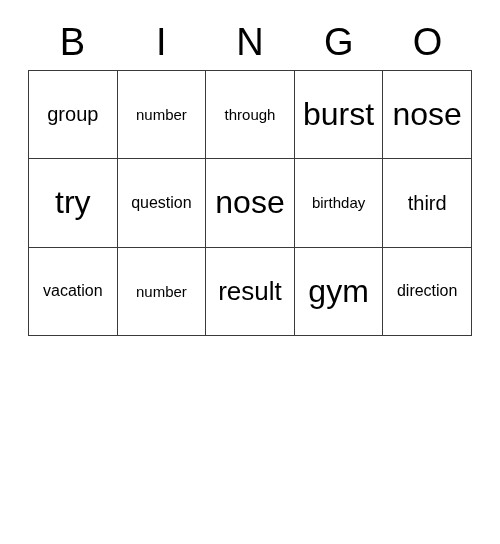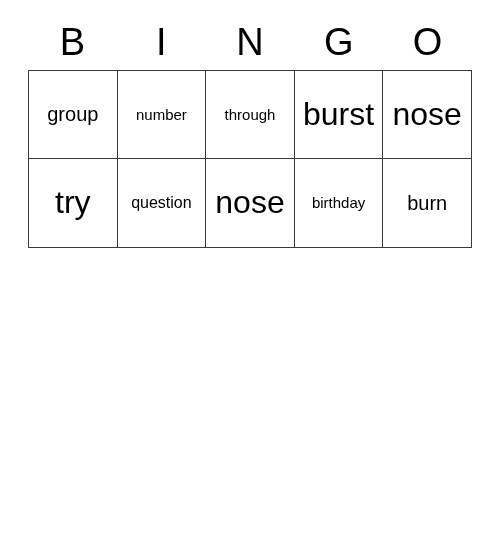--- a/index.html
+++ b/index.html
@@ -112,19 +112,36 @@
         <td class="bingo-cell len-xl">
             <span class="cell-text">question</span>
           </td>
         <td class="bingo-cell len-xs">
             <span class="cell-text">nose</span>
           </td>
         <td class="bingo-cell len-lg">
             <span class="cell-text">birthday</span>
           </td>
         <td class="bingo-cell len-sm">
-            <span class="cell-text">burn</span>
+            <span class="cell-text">third</span>
+          </td>
+      </tr>
+      <tr>
+        <td class="bingo-cell len-xl">
+            <span class="cell-text">vacation</span>
+          </td>
+        <td class="bingo-cell len-lg">
+            <span class="cell-text">number</span>
+          </td>
+        <td class="bingo-cell len-md">
+            <span class="cell-text">result</span>
+          </td>
+        <td class="bingo-cell len-xs">
+            <span class="cell-text">gym</span>
+          </td>
+        <td class="bingo-cell len-xl">
+            <span class="cell-text">direction</span>
           </td>
       </tr>
     </tbody>
   </table>
 
 </div>
 
 </body></html>

